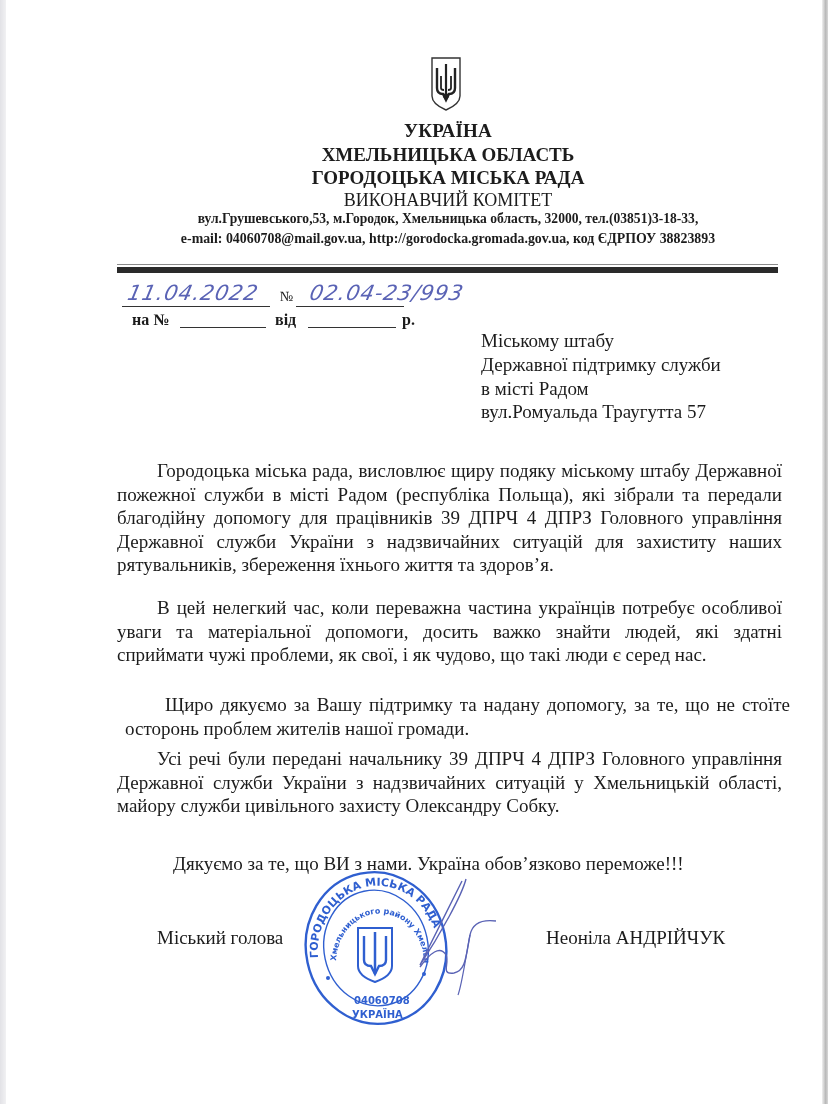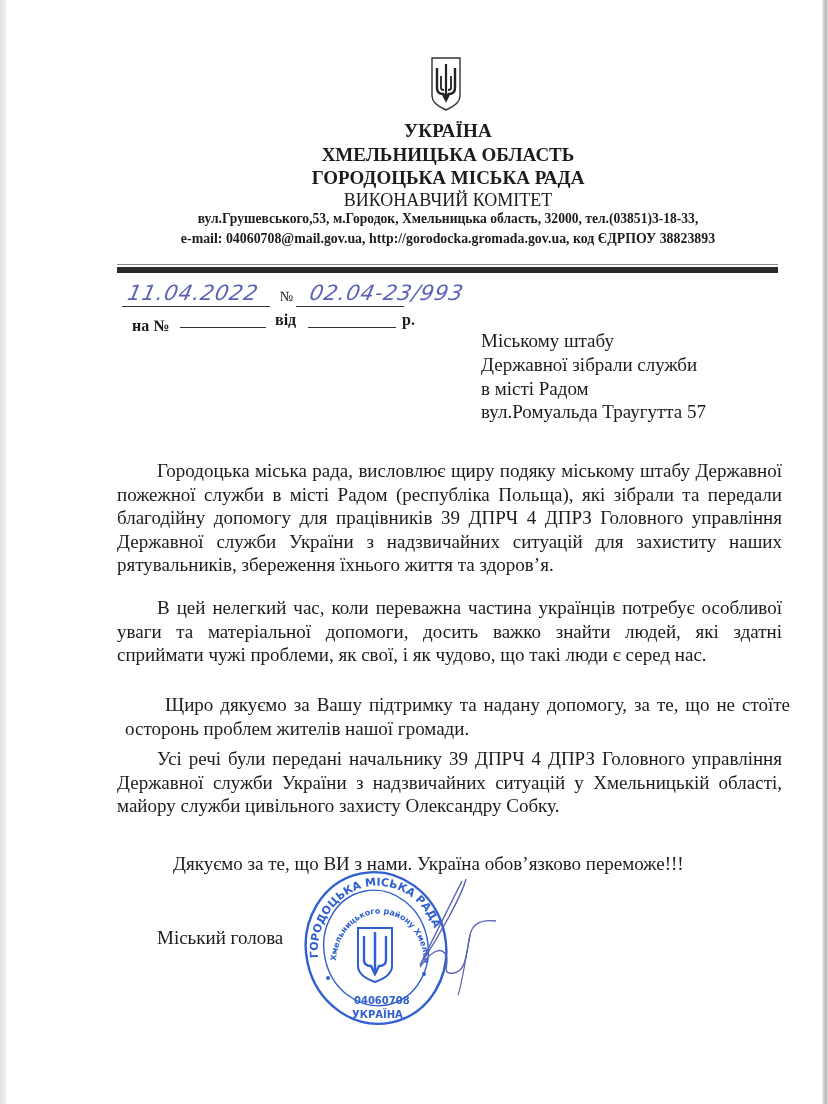--- a/index.html
+++ b/index.html
@@ -32,21 +32,21 @@
 
   
   .ref { position: absolute; font-size: 16px; }
   .hand { position: absolute; font-family: "DejaVu Sans", sans-serif; font-style: italic;
     color: #5a63b5; font-size: 21px; letter-spacing: 1px; transform: skewX(-12deg); }
   .hand-date { left: 128px; top: 281px; }
   .hand-num  { left: 310px; top: 281px; }
   .ul { position: absolute; height: 1px; background: #333; }
 
   .ref-no-label { left: 280px; top: 289px; font-size: 14px; }
-  .ref-on { left: 132px; top: 311px; font-weight: bold; margin-top: 6px; }
+  .ref-on { left: 132px; top: 311px; font-weight: bold; }
   .ref-from { left: 275px; top: 311px; font-weight: bold; }
   .ref-r { left: 402px; top: 311px; font-weight: bold; }
 
   
   .addr { position: absolute; left: 481px; top: 329px; font-size: 19px; line-height: 23.8px; }
   .addr div { white-space: nowrap; }
 
   
   .para { position: absolute; left: 117px; width: 665px; font-size: 19px; line-height: 23.5px;
     text-align: justify; font-family: "Liberation Sans", sans-serif; font-stretch: condensed; }
@@ -92,21 +92,21 @@
   <div class="ul" style="left:296px; top:306px; width:108px;"></div>
 
   <div class="ref ref-on">на №</div>
   <div class="ul" style="left:180px; top:327px; width:86px;"></div>
   <div class="ref ref-from">від</div>
   <div class="ul" style="left:308px; top:327px; width:88px;"></div>
   <div class="ref ref-r">р.</div>
 
   <div class="addr">
     <div>Міському штабу</div>
-    <div>Державної зібрали служби</div>
+    <div>Державної підтримку служби</div>
     <div>в місті Радом</div>
     <div>вул.Ромуальда Траугутта 57</div>
   </div>
 
   <p class="para body-font ind" style="top:459px; margin:0;">Городоцька міська рада, висловлює щиру подяку міському штабу Державної пожежної служби в місті Радом (республіка Польща), які зібрали та передали благодійну допомогу для  працівників 39 ДПРЧ 4 ДПРЗ Головного управління Державної служби України з надзвичайних ситуацій для захиститу наших рятувальників, збереження їхнього життя та здоров’я.</p>
   <p class="para body-font ind" style="top:596px; margin:0;">В цей нелегкий час, коли переважна частина українців  потребує  особливої уваги та матеріальної допомоги, досить важко знайти людей, які здатні сприймати чужі проблеми, як свої, і як чудово, що такі люди є серед нас.</p>
   <p class="para body-font ind" style="top:685px; margin:8px;">Щиро дякуємо за Вашу підтримку та надану допомогу, за те, що не стоїте осторонь проблем  жителів нашої громади.</p>
   <p class="para body-font ind" style="top:747px; margin:0;">Усі речі були передані начальнику 39 ДПРЧ 4 ДПРЗ Головного управління Державної служби України з надзвичайних ситуацій у Хмельницькій області, майору служби цивільного захисту Олександру Собку.</p>
   <p class="para body-font ind" style="top:836px; margin:16px;">Дякуємо за те, що ВИ з нами. Україна обов’язково переможе!!!</p>
 
@@ -135,13 +135,14 @@
     <text x="58" y="138" font-family="DejaVu Sans, sans-serif" font-size="10" font-weight="bold" fill="#2f5fd0">04060708</text>
     <text x="56" y="152" font-family="DejaVu Sans, sans-serif" font-size="10" font-weight="bold" fill="#2f5fd0">УКРАЇНА</text>
   </svg>
 
   <svg class="signature" viewBox="0 0 120 140">
     <path d="M62 6 C 50 30, 30 70, 20 90 C 40 60, 62 20, 66 4" fill="none" stroke="#5a63b5" stroke-width="1.4"></path>
     <path d="M20 92 C 30 78, 40 70, 46 80 C 50 88, 40 100, 54 98 C 66 96, 66 80, 70 60 C 72 50, 80 44, 96 46" fill="none" stroke="#5a63b5" stroke-width="1.4"></path>
     <path d="M70 60 C 66 80, 62 110, 58 120" fill="none" stroke="#5a63b5" stroke-width="1.2"></path>
   </svg>
 
+  <div class="sig-name">Неоніла АНДРІЙЧУК</div>
 </div>
 
 </body></html>

